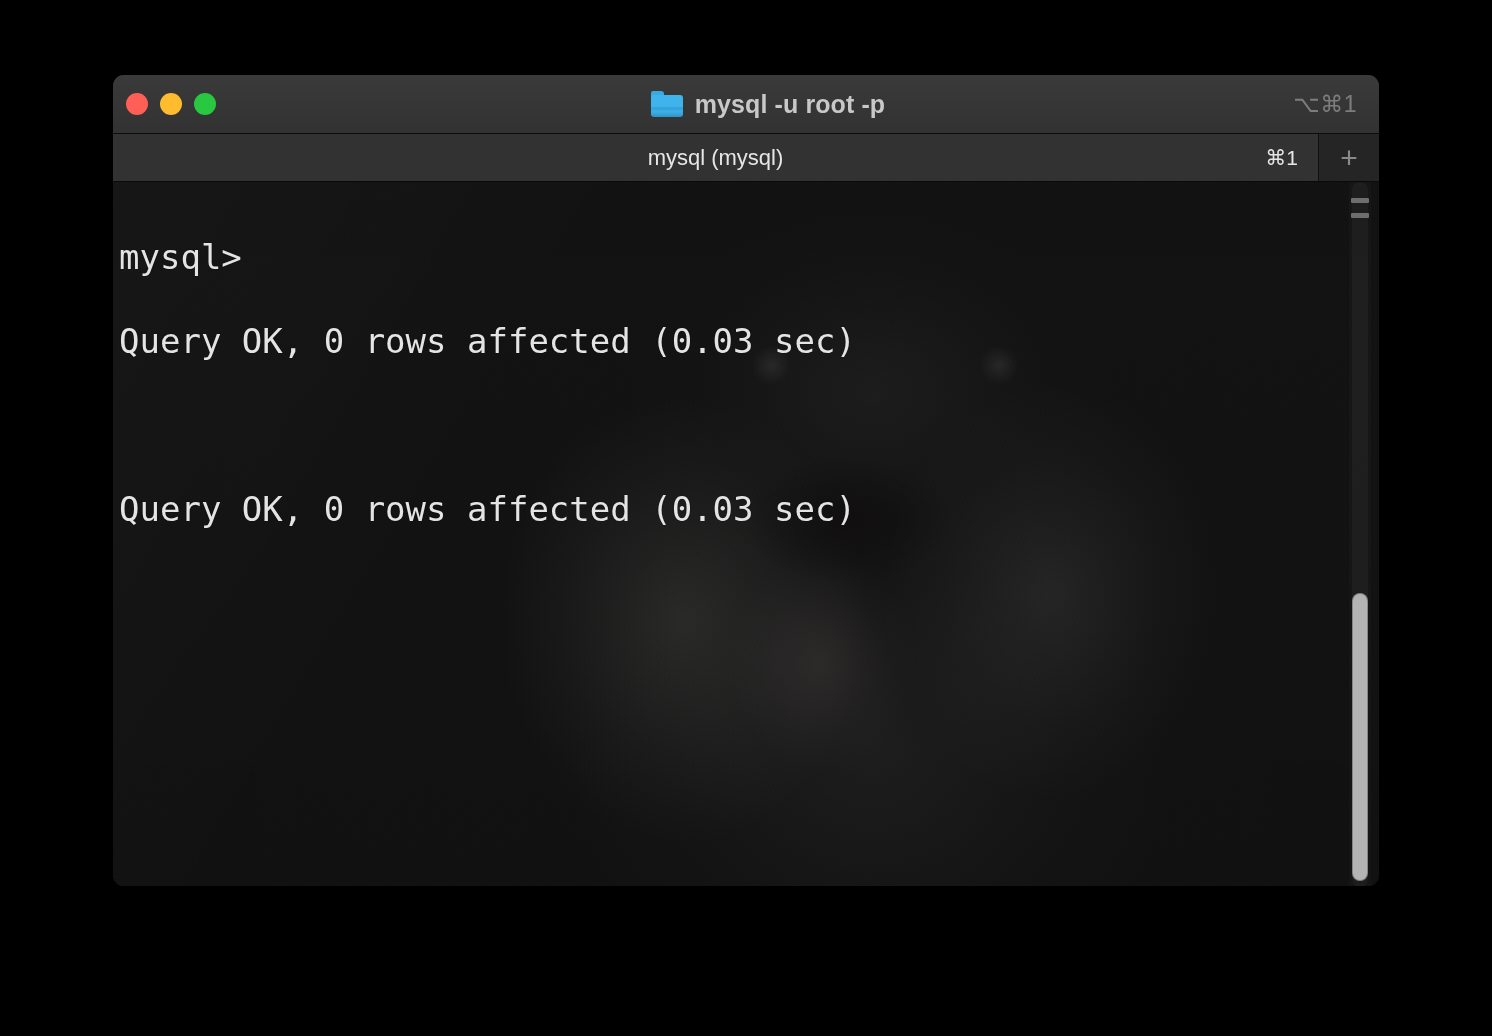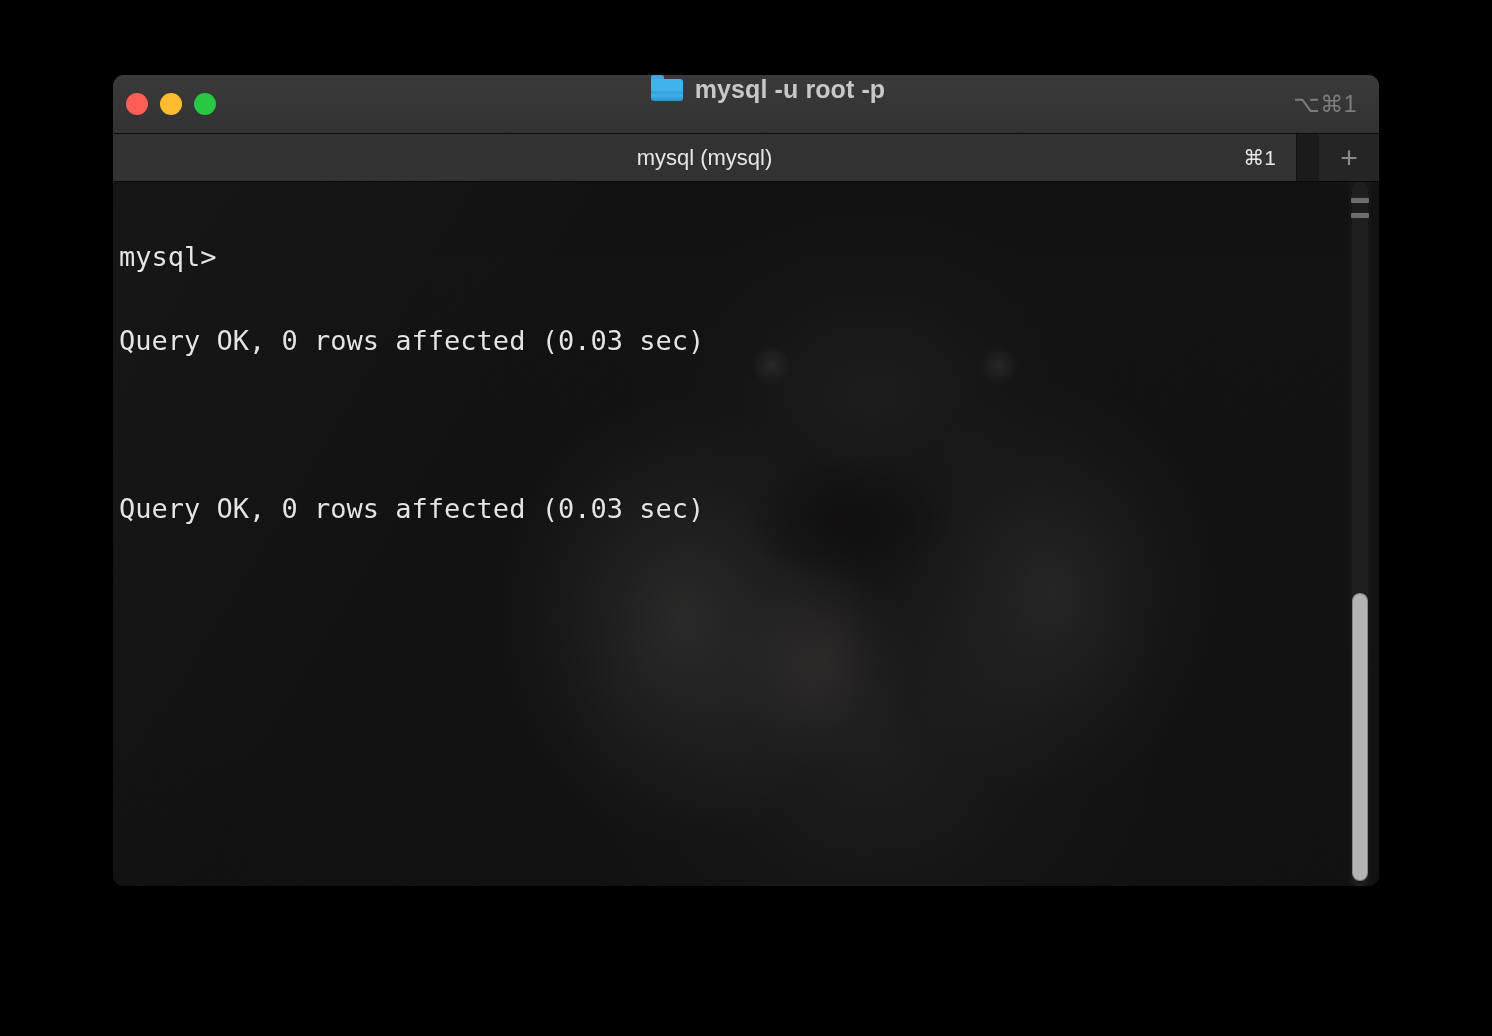--- a/index.html
+++ b/index.html
@@ -58,20 +58,21 @@
     display: block;
   }
   .tl-close  { background: #ff5f56; }
   .tl-min    { background: #febc2e; }
   .tl-max    { background: #28c840; }
 
   #title-center {
     position: absolute;
     left: 0; right: 0;
     display: flex;
+    align-items: center;
     justify-content: center;
     gap: 12px;
     height: 58px;
     pointer-events: none;
     margin-left: 44px;
   }
   #window-title {
     color: #c8c8c8;
     font-size: 25px;
     font-weight: bold;
@@ -108,21 +109,20 @@
   }
 
   
   #tab-bar {
     position: relative;
     height: 47px;
     background: #1b1b1b;
     display: flex;
     align-items: stretch;
     border-bottom: 1px solid #0a0a0a;
-    gap: 22px;
   }
   #tab-active {
     flex: 1 1 auto;
     background: #323232;
     display: flex;
     align-items: center;
     justify-content: center;
     position: relative;
     border-right: 1px solid #111;
   }
@@ -182,21 +182,21 @@
   }
 
   #terminal-text {
     position: absolute;
     left: 6px;
     top: 5px;
     right: 40px;
     bottom: 0;
     color: #e4e4e4;
     font-family: "DejaVu Sans Mono", monospace;
-    font-size: 27px;
+    font-size: 34px;
     line-height: 28px;
     white-space: pre;
     text-shadow: 0 0 1px rgba(0,0,0,0.9);
   }
   .tline {
     height: 28px;
     display: block;
   }
 
   

